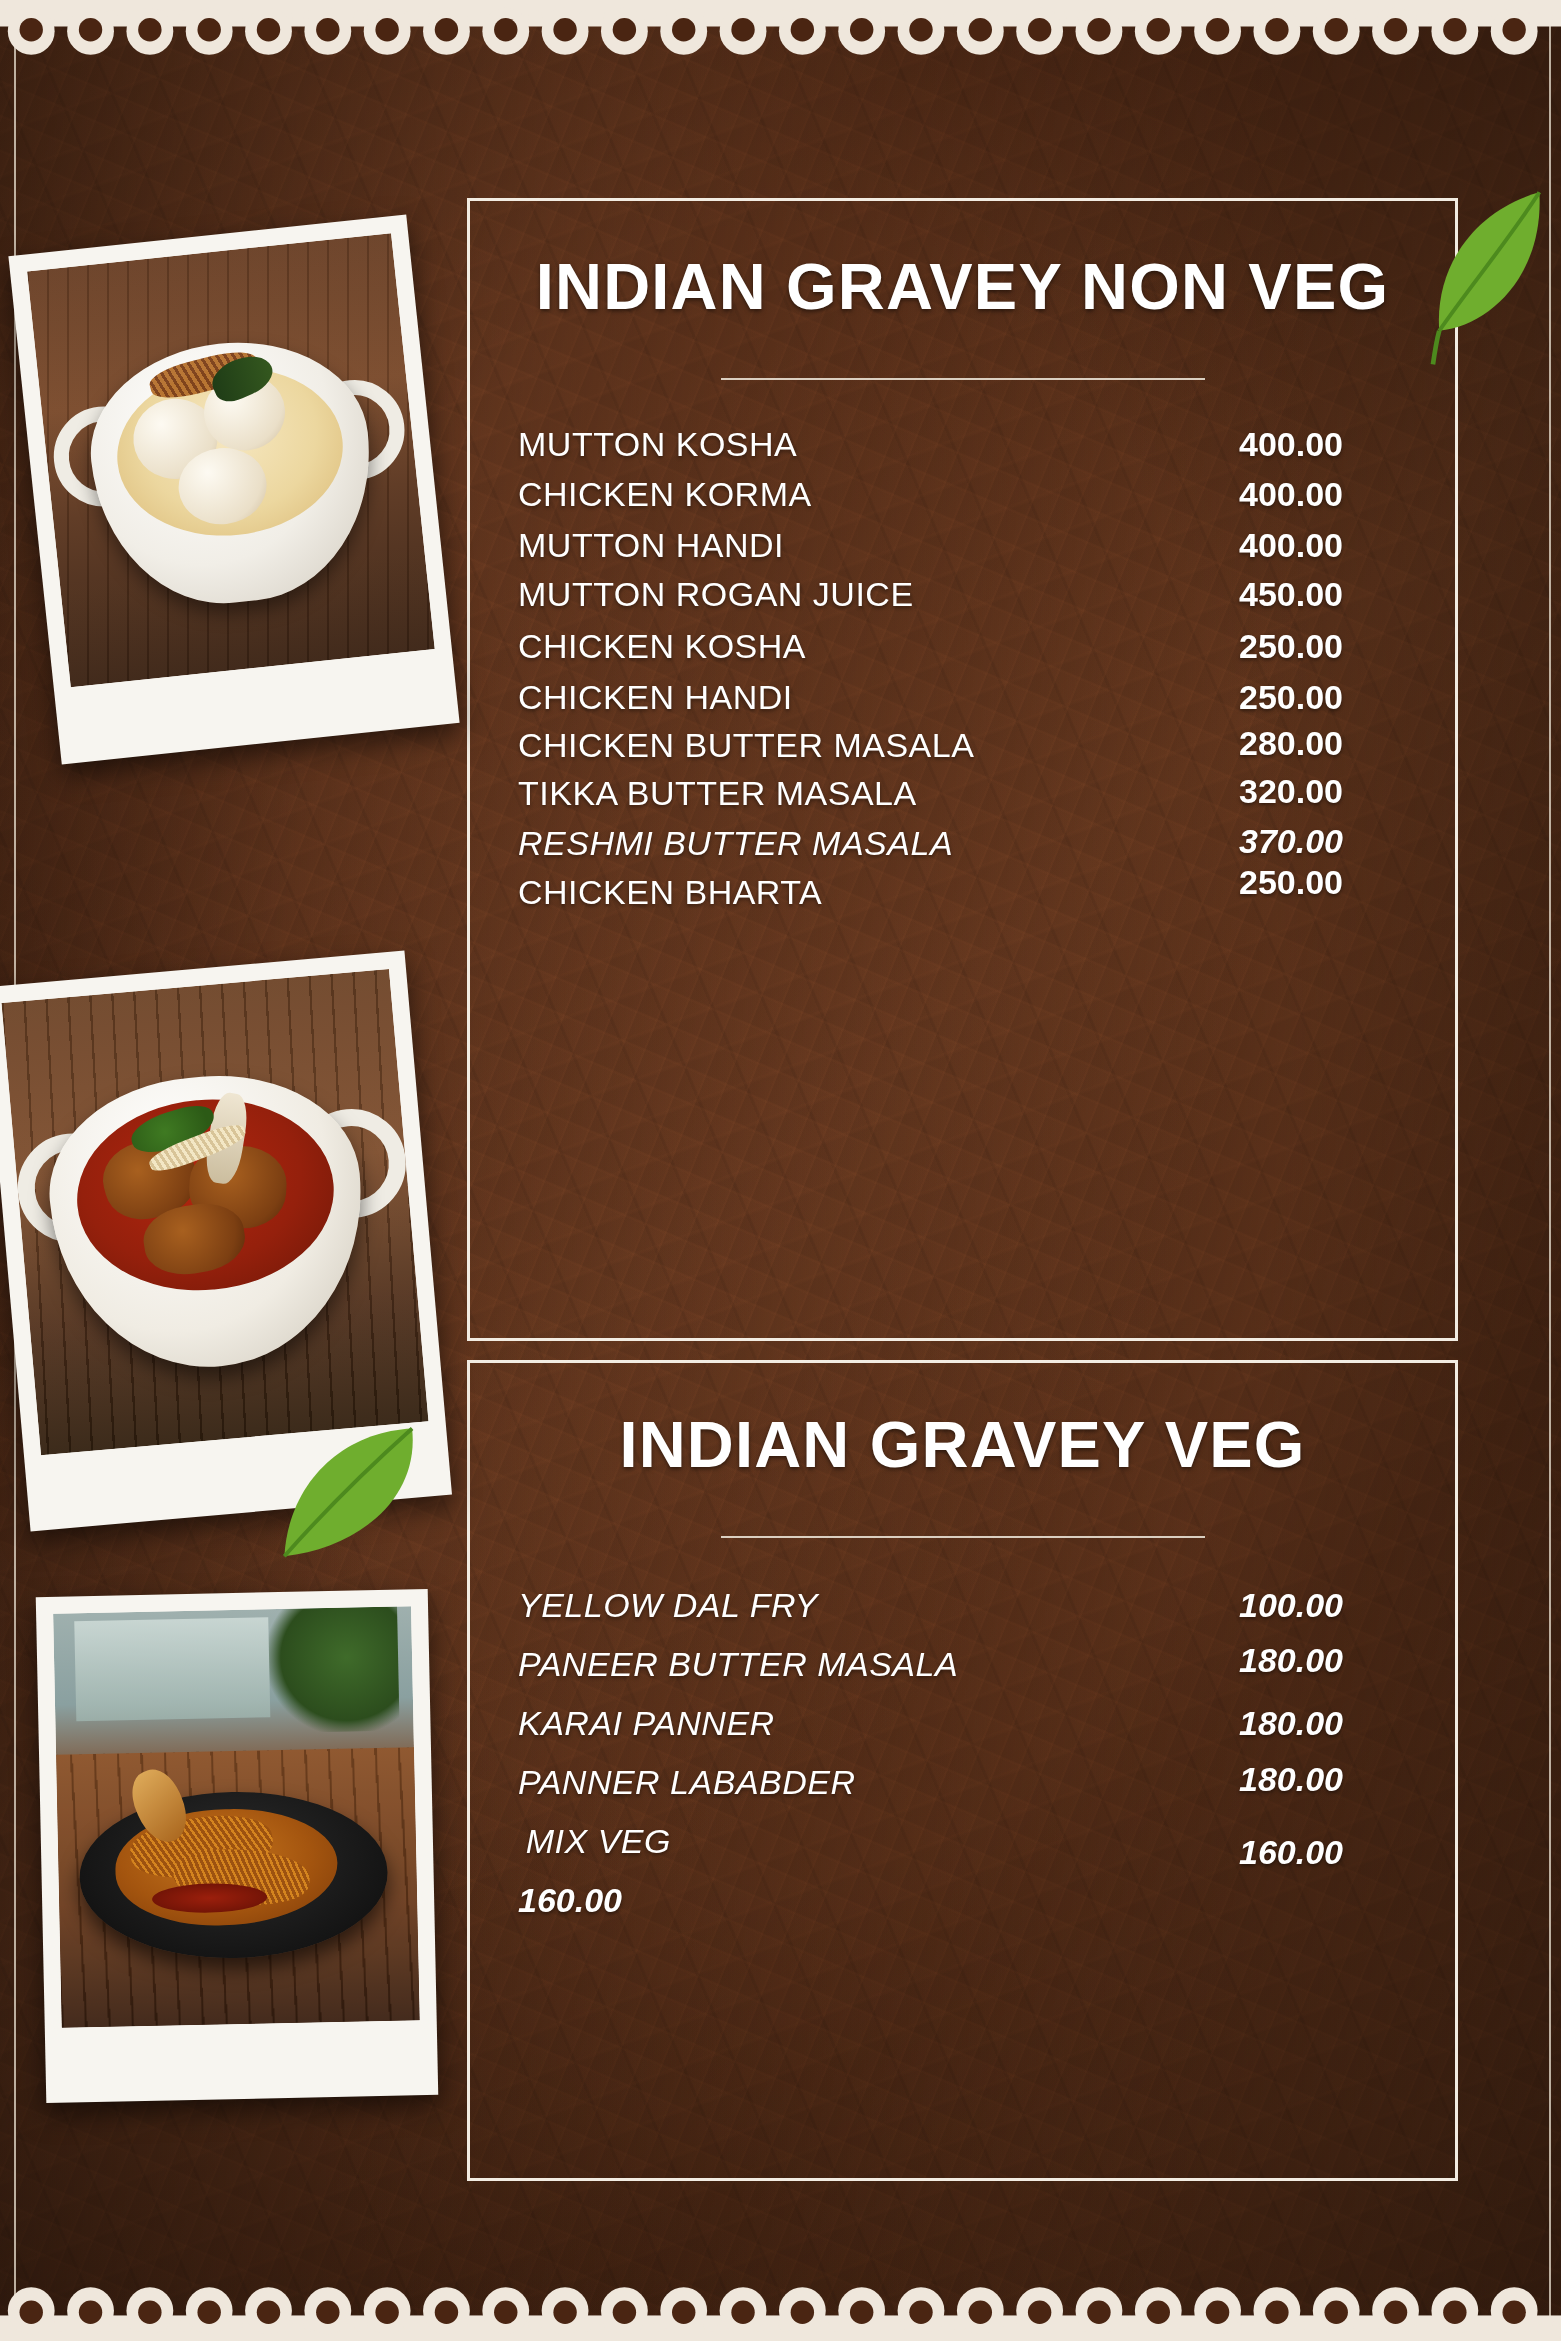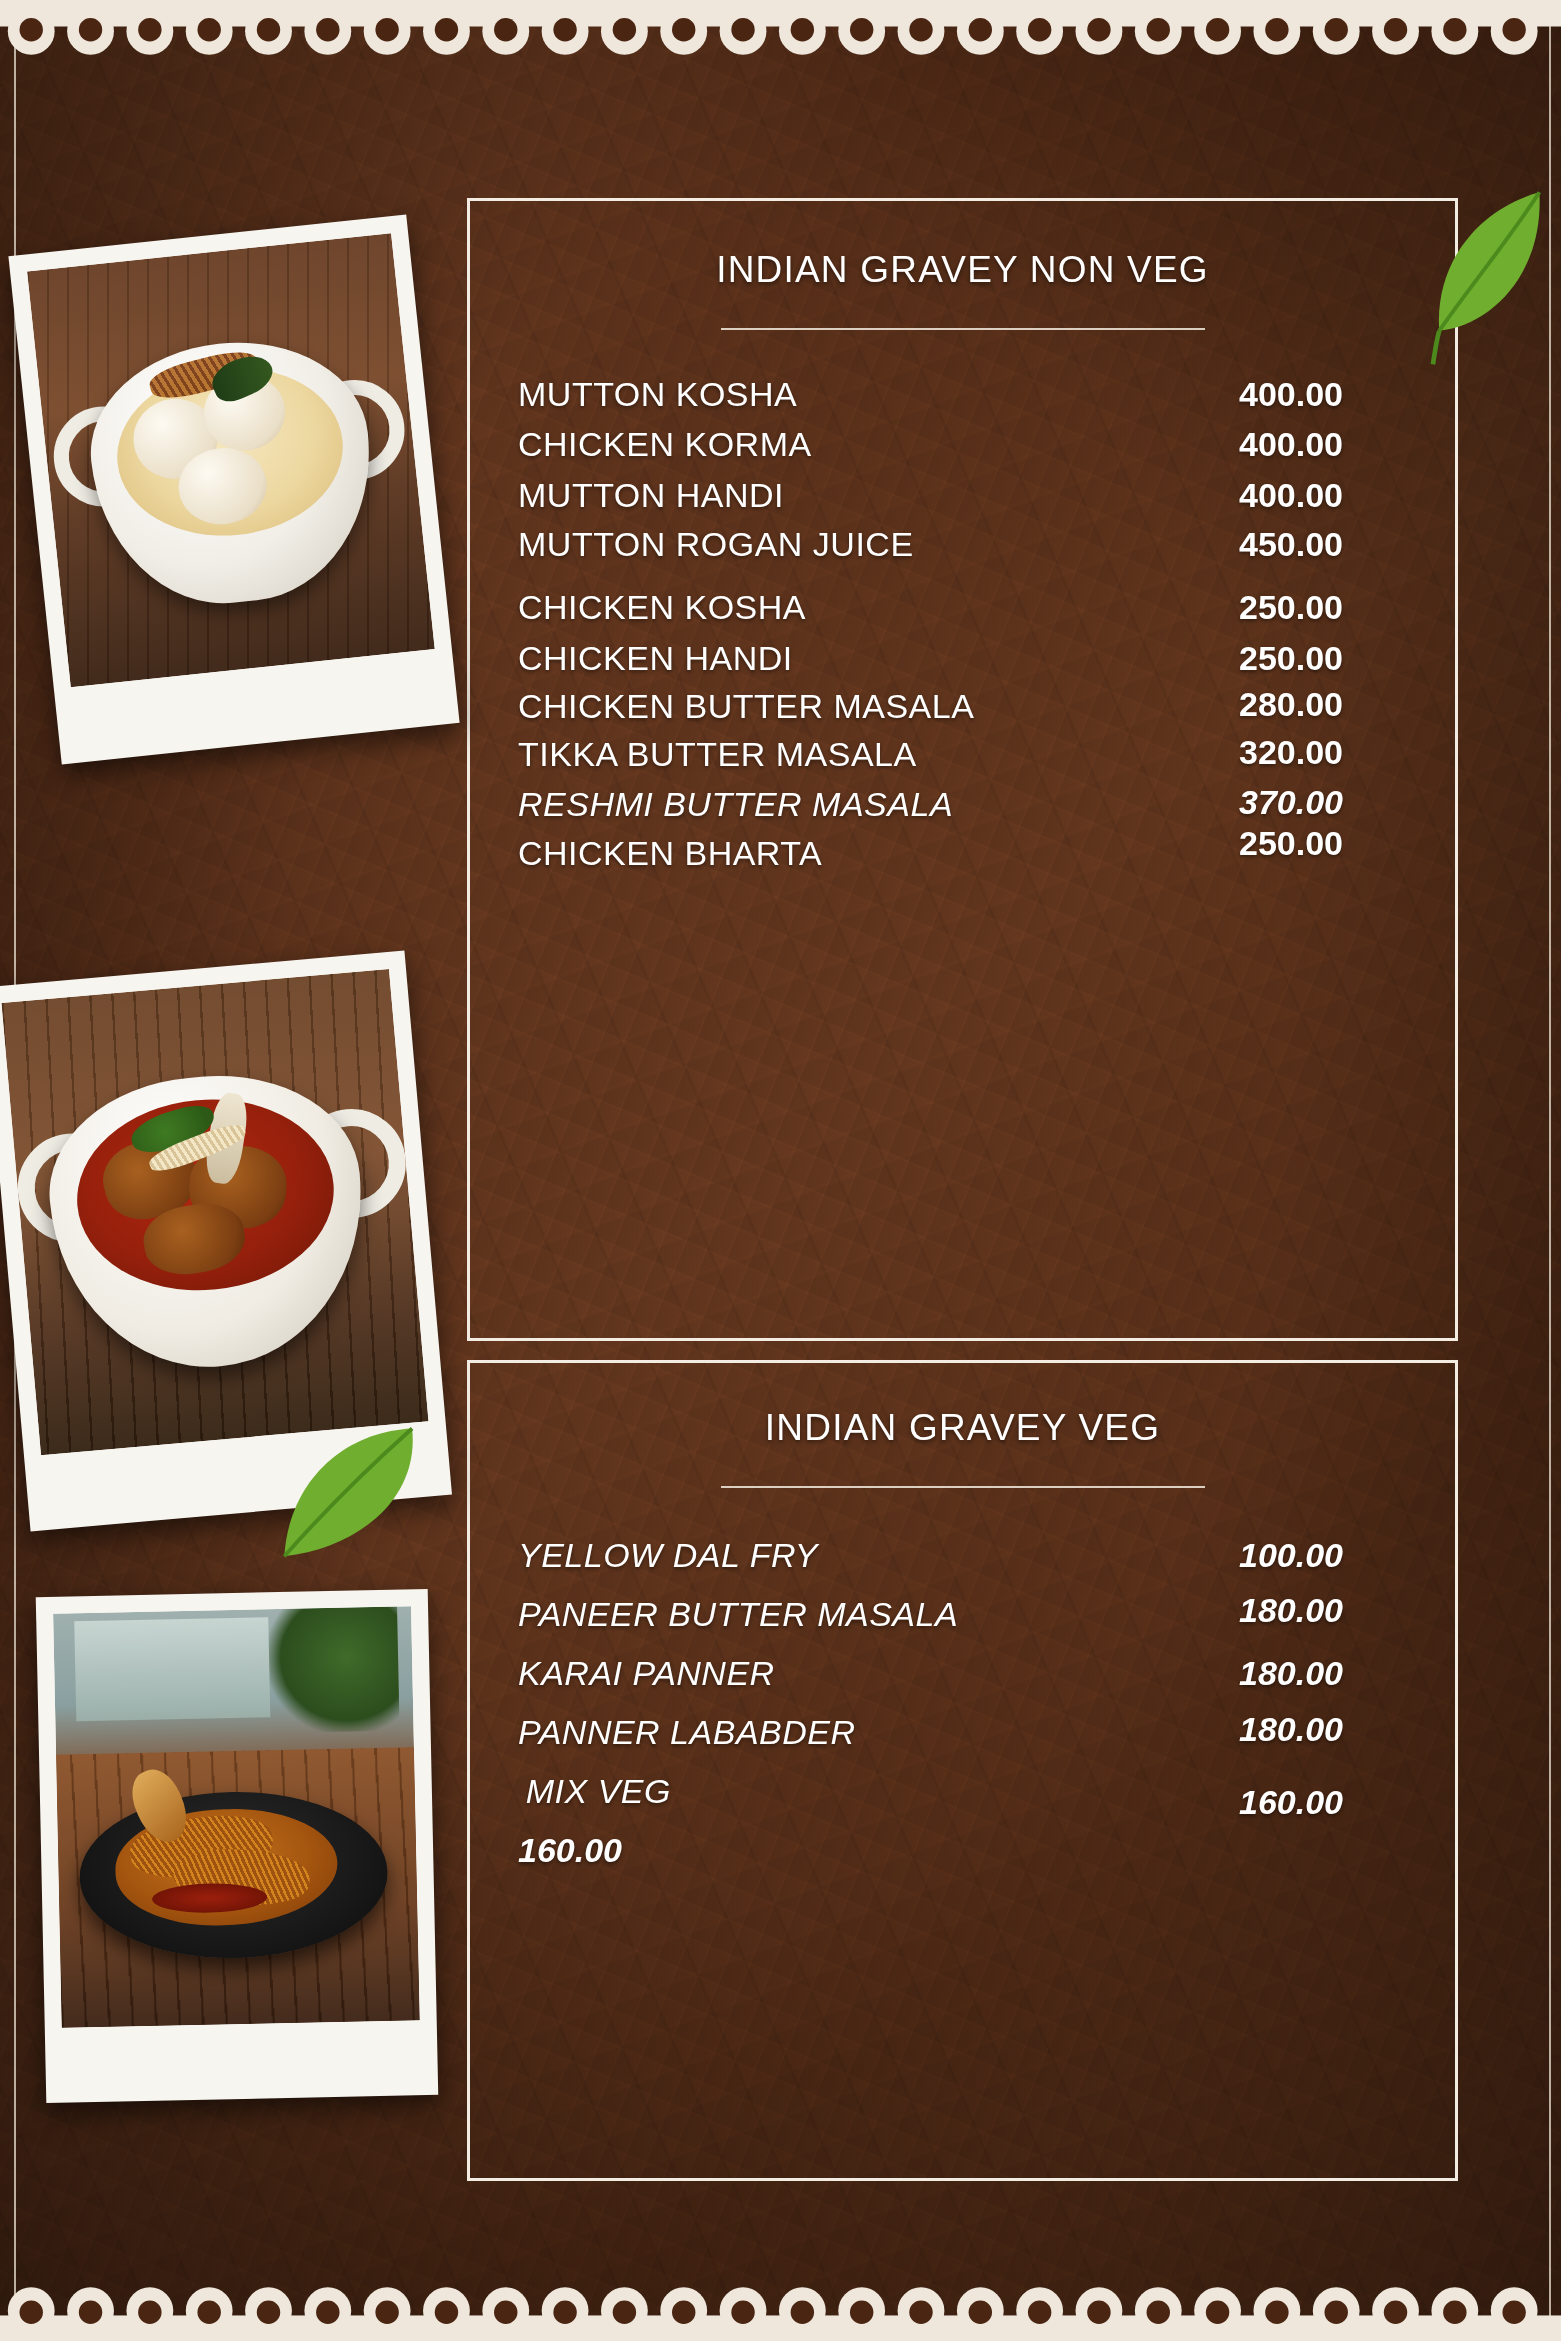--- a/index.html
+++ b/index.html
@@ -84,22 +84,22 @@
   #panel-veg {
     left: 467px;
     top: 1360px;
     width: 991px;
     height: 821px;
   }
 
   .panel-title {
     text-align: center;
     color: #ffffff;
-    font-weight: normal;
-    font-size: 37px;
+    font-weight: bold;
+    font-size: 65px;
     letter-spacing: 1.2px;
     margin-top: 48px;
     text-shadow: 0 1.6px 4.7px rgba(0,0,0,0.5);
   }
   #panel-veg .panel-title { margin-top: 44px; }
 
   .title-rule {
     width: 484px;
     height: 2.3px;
     background: #e9e1d4;
@@ -128,21 +128,21 @@
     width: 168px;
     font-size: 34px;
     font-weight: bold;
     text-shadow: 0 1.6px 3.9px rgba(0,0,0,0.45);
   }
 
   
   #panel-nonveg .item-row:nth-child(1)  { margin-bottom: 11px; }
   #panel-nonveg .item-row:nth-child(2)  { margin-bottom: 11.7px; }
   #panel-nonveg .item-row:nth-child(3)  { margin-bottom: 10px; }
-  #panel-nonveg .item-row:nth-child(4)  { margin-bottom: 24px; }
+  #panel-nonveg .item-row:nth-child(4)  { margin-bottom: 13px; }
   #panel-nonveg .item-row:nth-child(5)  { margin-bottom: 11.7px; }
   #panel-nonveg .item-row:nth-child(6)  { margin-bottom: 9.4px; }
   #panel-nonveg .item-row:nth-child(7)  { margin-bottom: 9.4px; }
   #panel-nonveg .item-row:nth-child(8)  { margin-bottom: 11px; }
   #panel-nonveg .item-row:nth-child(9)  { margin-bottom: 9.4px; font-style: italic; }
 
   #panel-veg .items { margin-top: 48px; }
   #panel-veg .item-row { margin-bottom: 20px; font-style: italic; }
   #panel-veg .item-row:nth-child(5) .item-name { padding-left: 7.8px; }
   #panel-veg .item-row:nth-child(5) .item-price { position: relative; top: 11px; }

